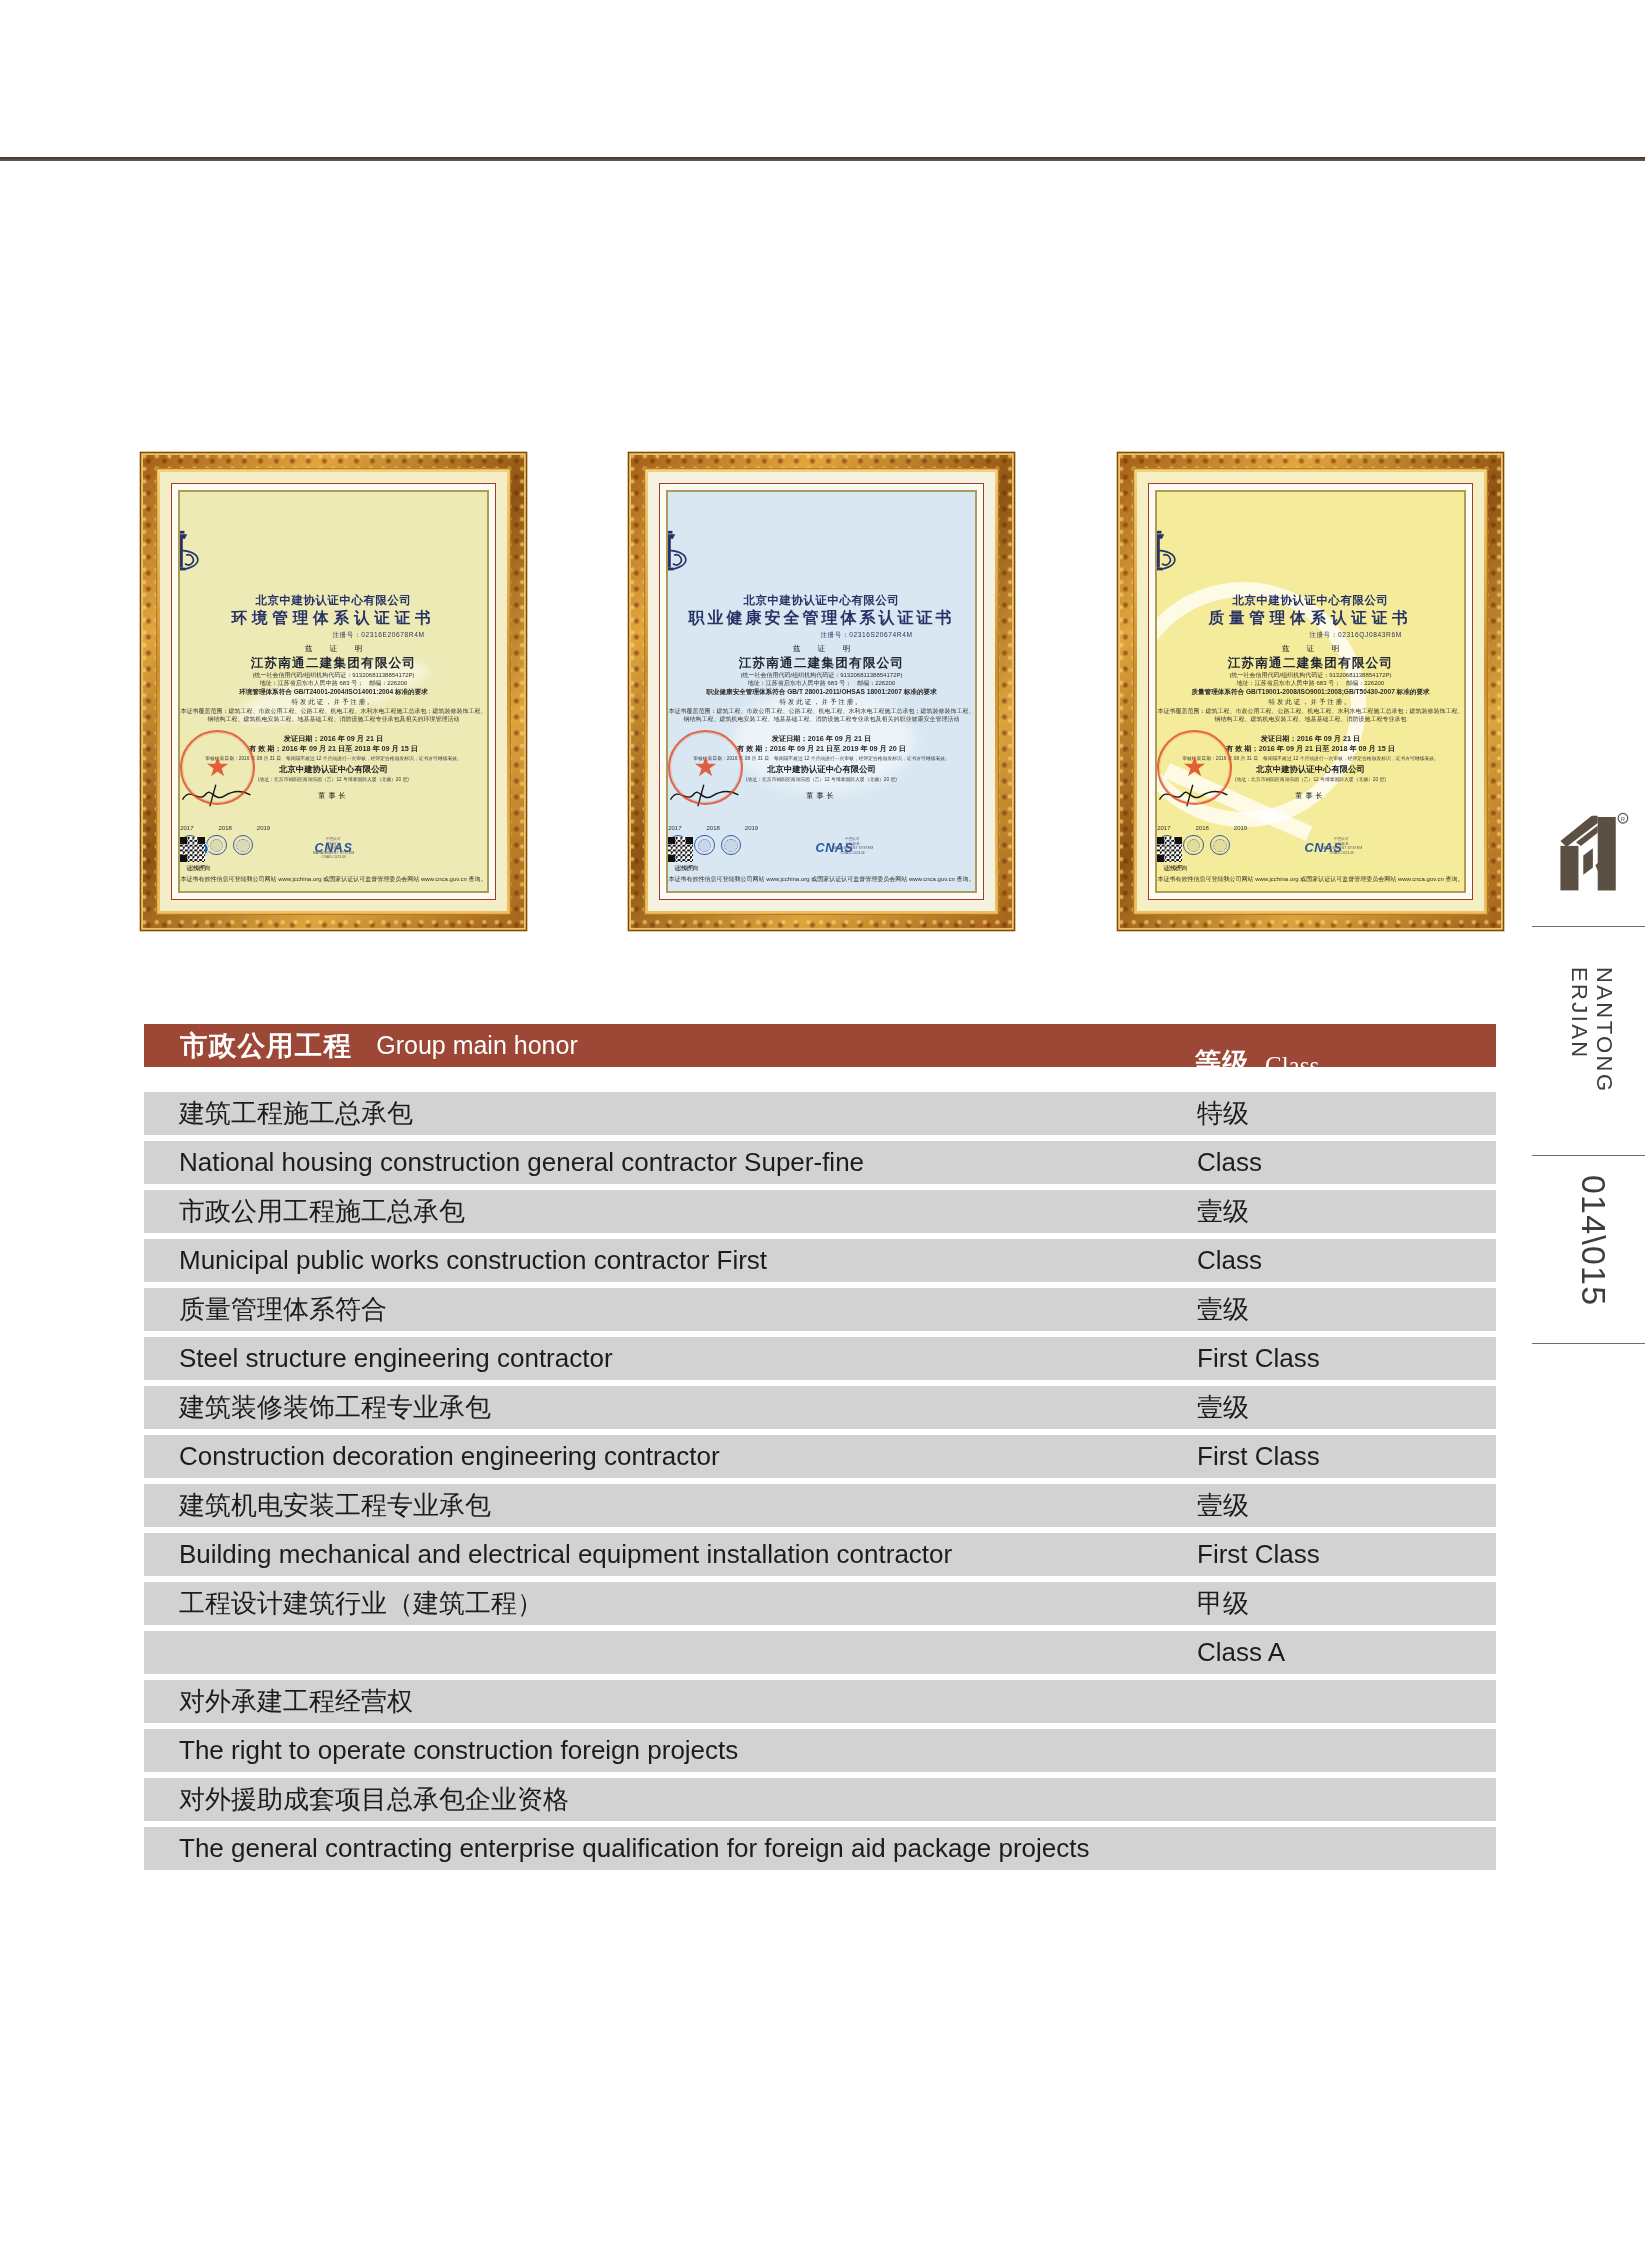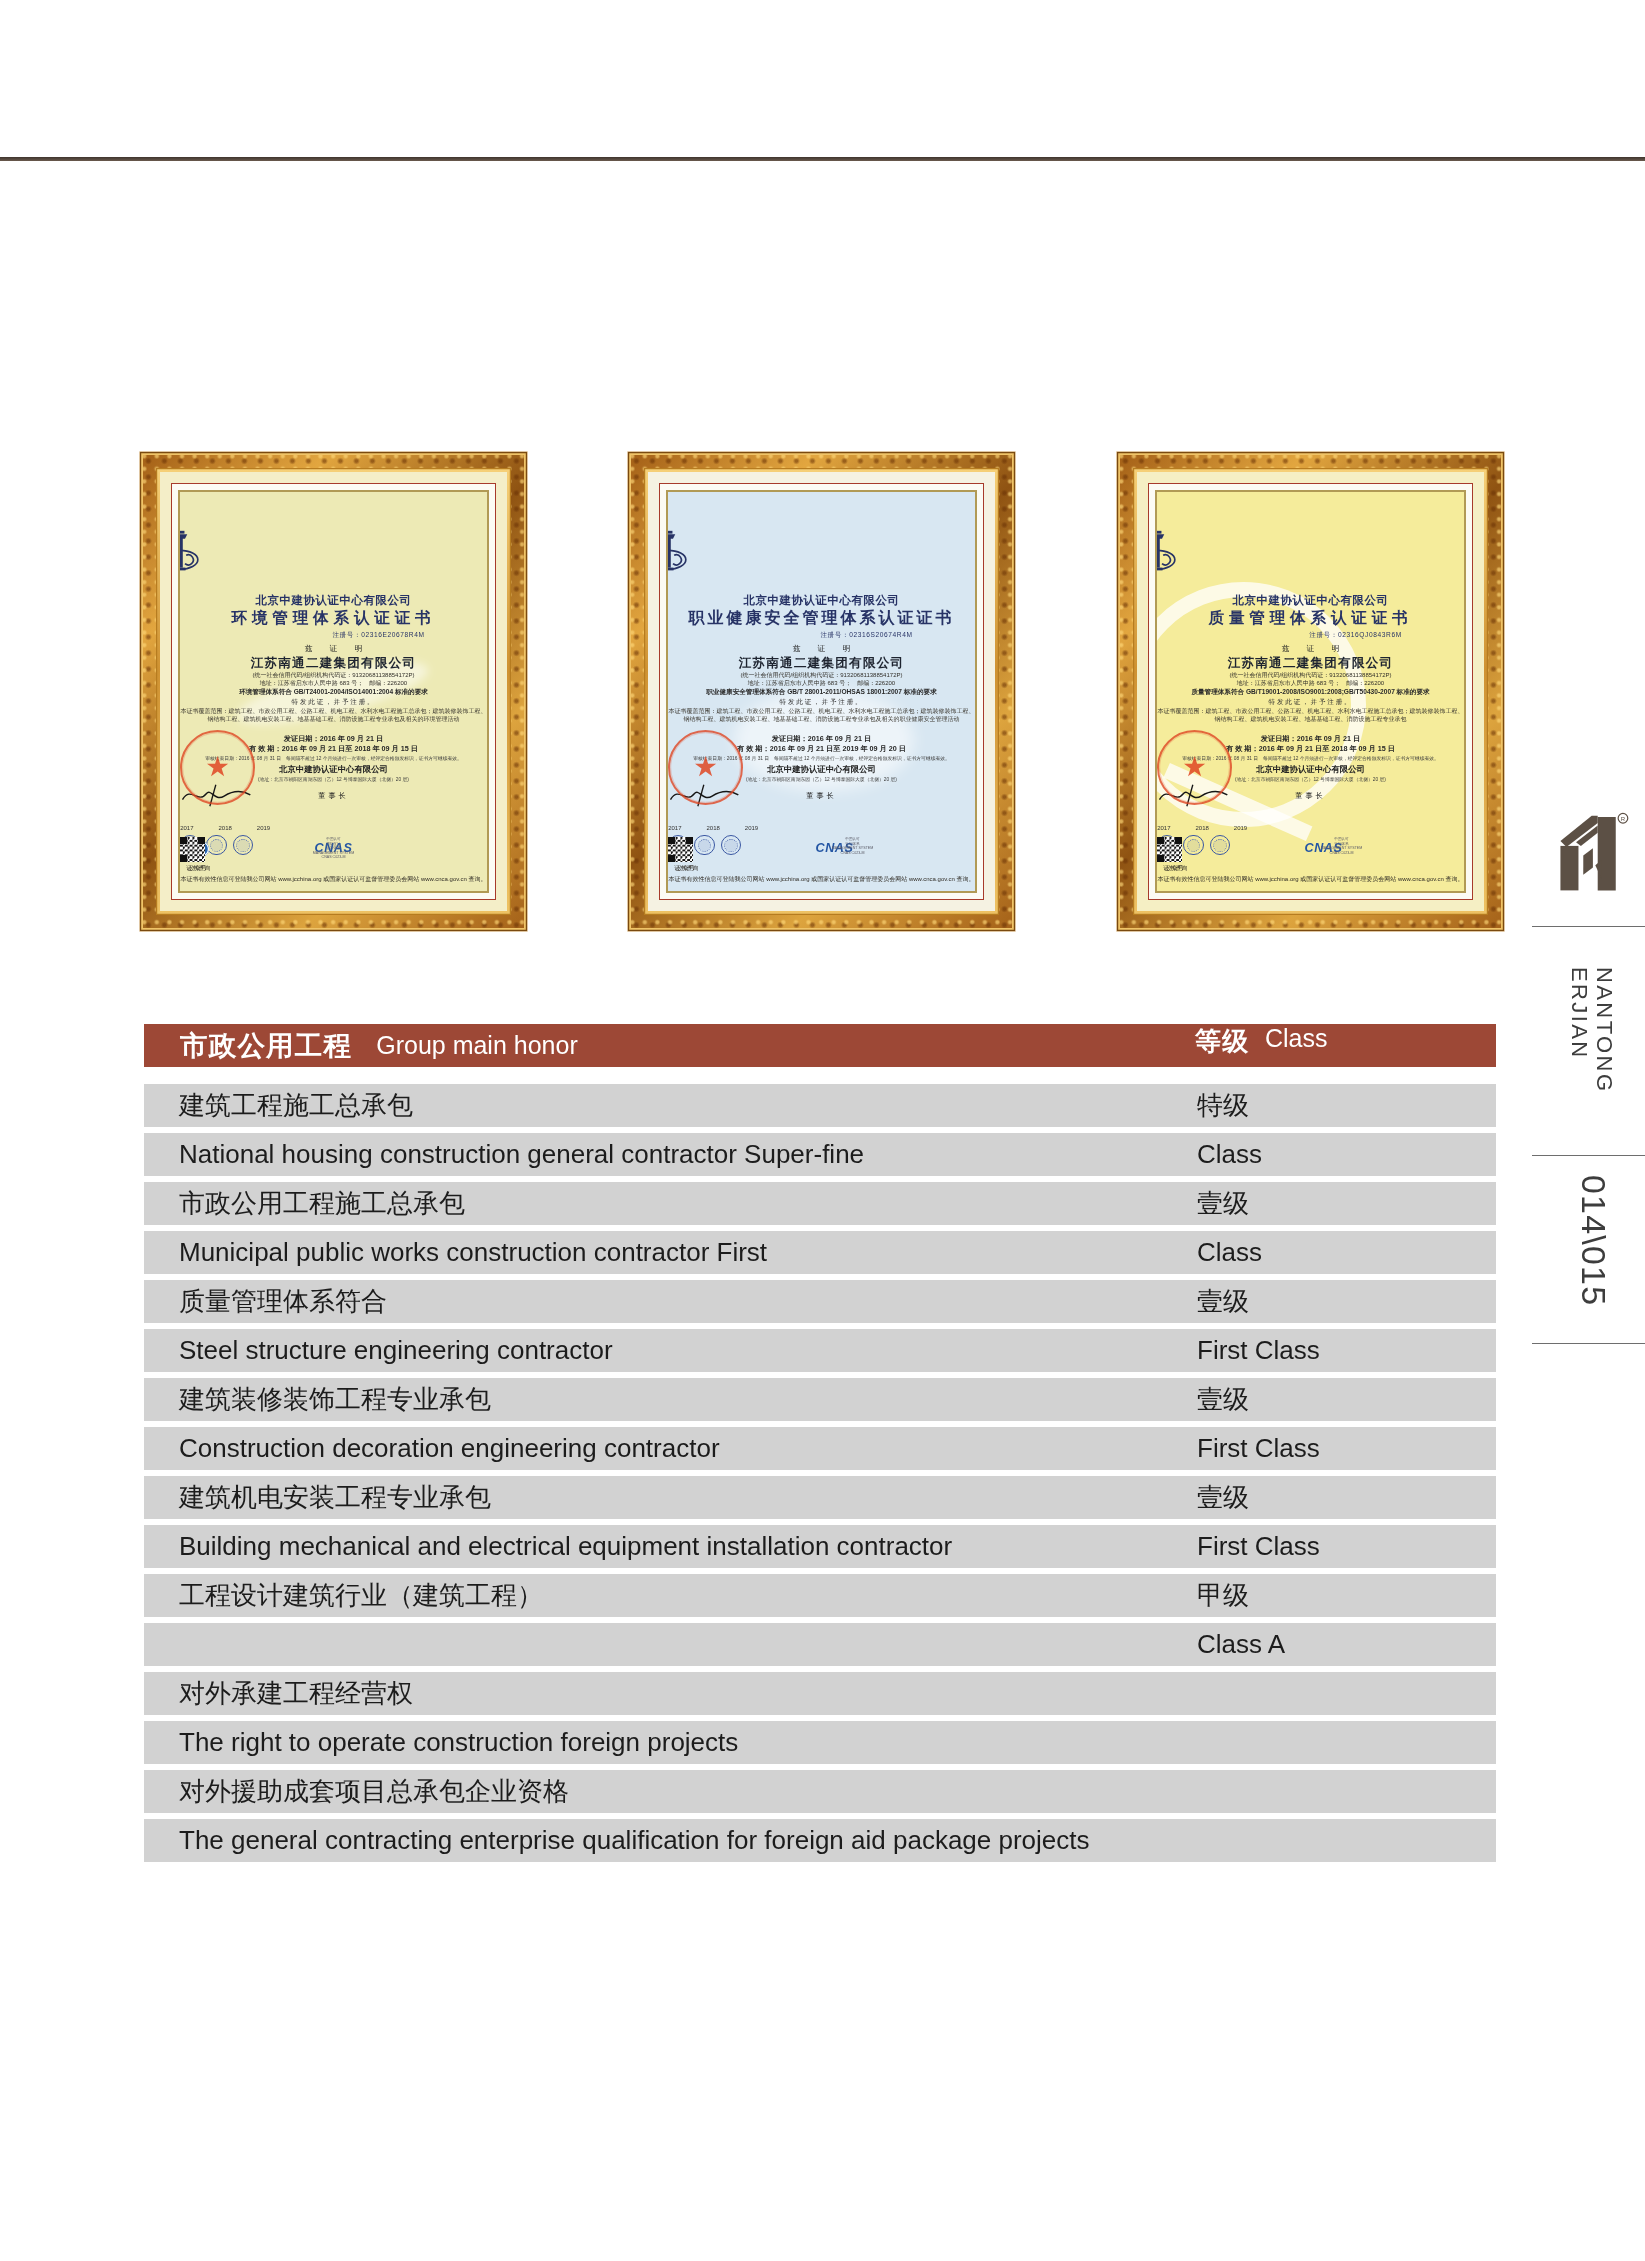--- a/index.html
+++ b/index.html
@@ -85,26 +85,26 @@
   .c3 .wm{top:90px;left:-36px;right:auto;width:215px;height:215px;border-radius:50%;
     border:15.6px solid rgba(255,255,255,.75);filter:blur(0.6px);}
   .c3 .wm::after{content:"";position:absolute;left:24px;top:197px;width:156px;height:15.6px;
     background:rgba(255,255,255,.75);transform:rotate(24deg);}
 
   
   .honor-table{position:absolute;left:144px;top:1024px;width:1352px;}
   .t-header{height:43px;background:#9d4836;color:#ffffff;position:relative;display:flex;align-items:center;padding-left:36px;box-sizing:border-box;}
   .th-cn{font-size:27.5px;font-weight:bold;letter-spacing:1.2px;}
   .th-en{font-size:25px;margin-left:24px;font-weight:400;}
-  .th-class{position:absolute;left:1051px;top:0;height:100%;display:flex;align-items:flex-start;}
+  .th-class{position:absolute;left:1051px;top:13px;height:100%;display:flex;align-items:flex-end;font-family:Liberation Serif, serif;}
   .th-class .th-cn{font-size:26px;}
   .th-class .th-en{margin-left:15.6px;}
   .t-row{height:43px;background:#d2d2d2;margin-top:6px;position:relative;display:flex;align-items:center;
     padding-left:35px;box-sizing:border-box;font-size:26px;color:#1c1c1c;}
-  .t-row.first{margin-top:17px;text-align:center;}
+  .t-row.first{margin-top:25px;text-align:center;}
   .t-val{position:absolute;left:1053px;font-size:26px;color:#1c1c1c;}
 
   
   .logo{position:absolute;left:1558px;top:799px;width:71px;height:95px;}
   .side-rule{position:absolute;left:1532px;width:113px;height:1.2px;background:#6e6e6e;}
   .sr1{top:926px;} .sr2{top:1155px;} .sr3{top:1343px;}
   .brand{position:absolute;left:1616px;top:967px;transform:rotate(90deg);transform-origin:0 0;
     font-size:22px;letter-spacing:2.4px;color:#3d3d3d;line-height:24.5px;}
   .pagenum{position:absolute;left:1613px;top:1175px;transform:rotate(90deg);transform-origin:0 0;
     font-size:34px;letter-spacing:1.2px;color:#3d3d3d;}

